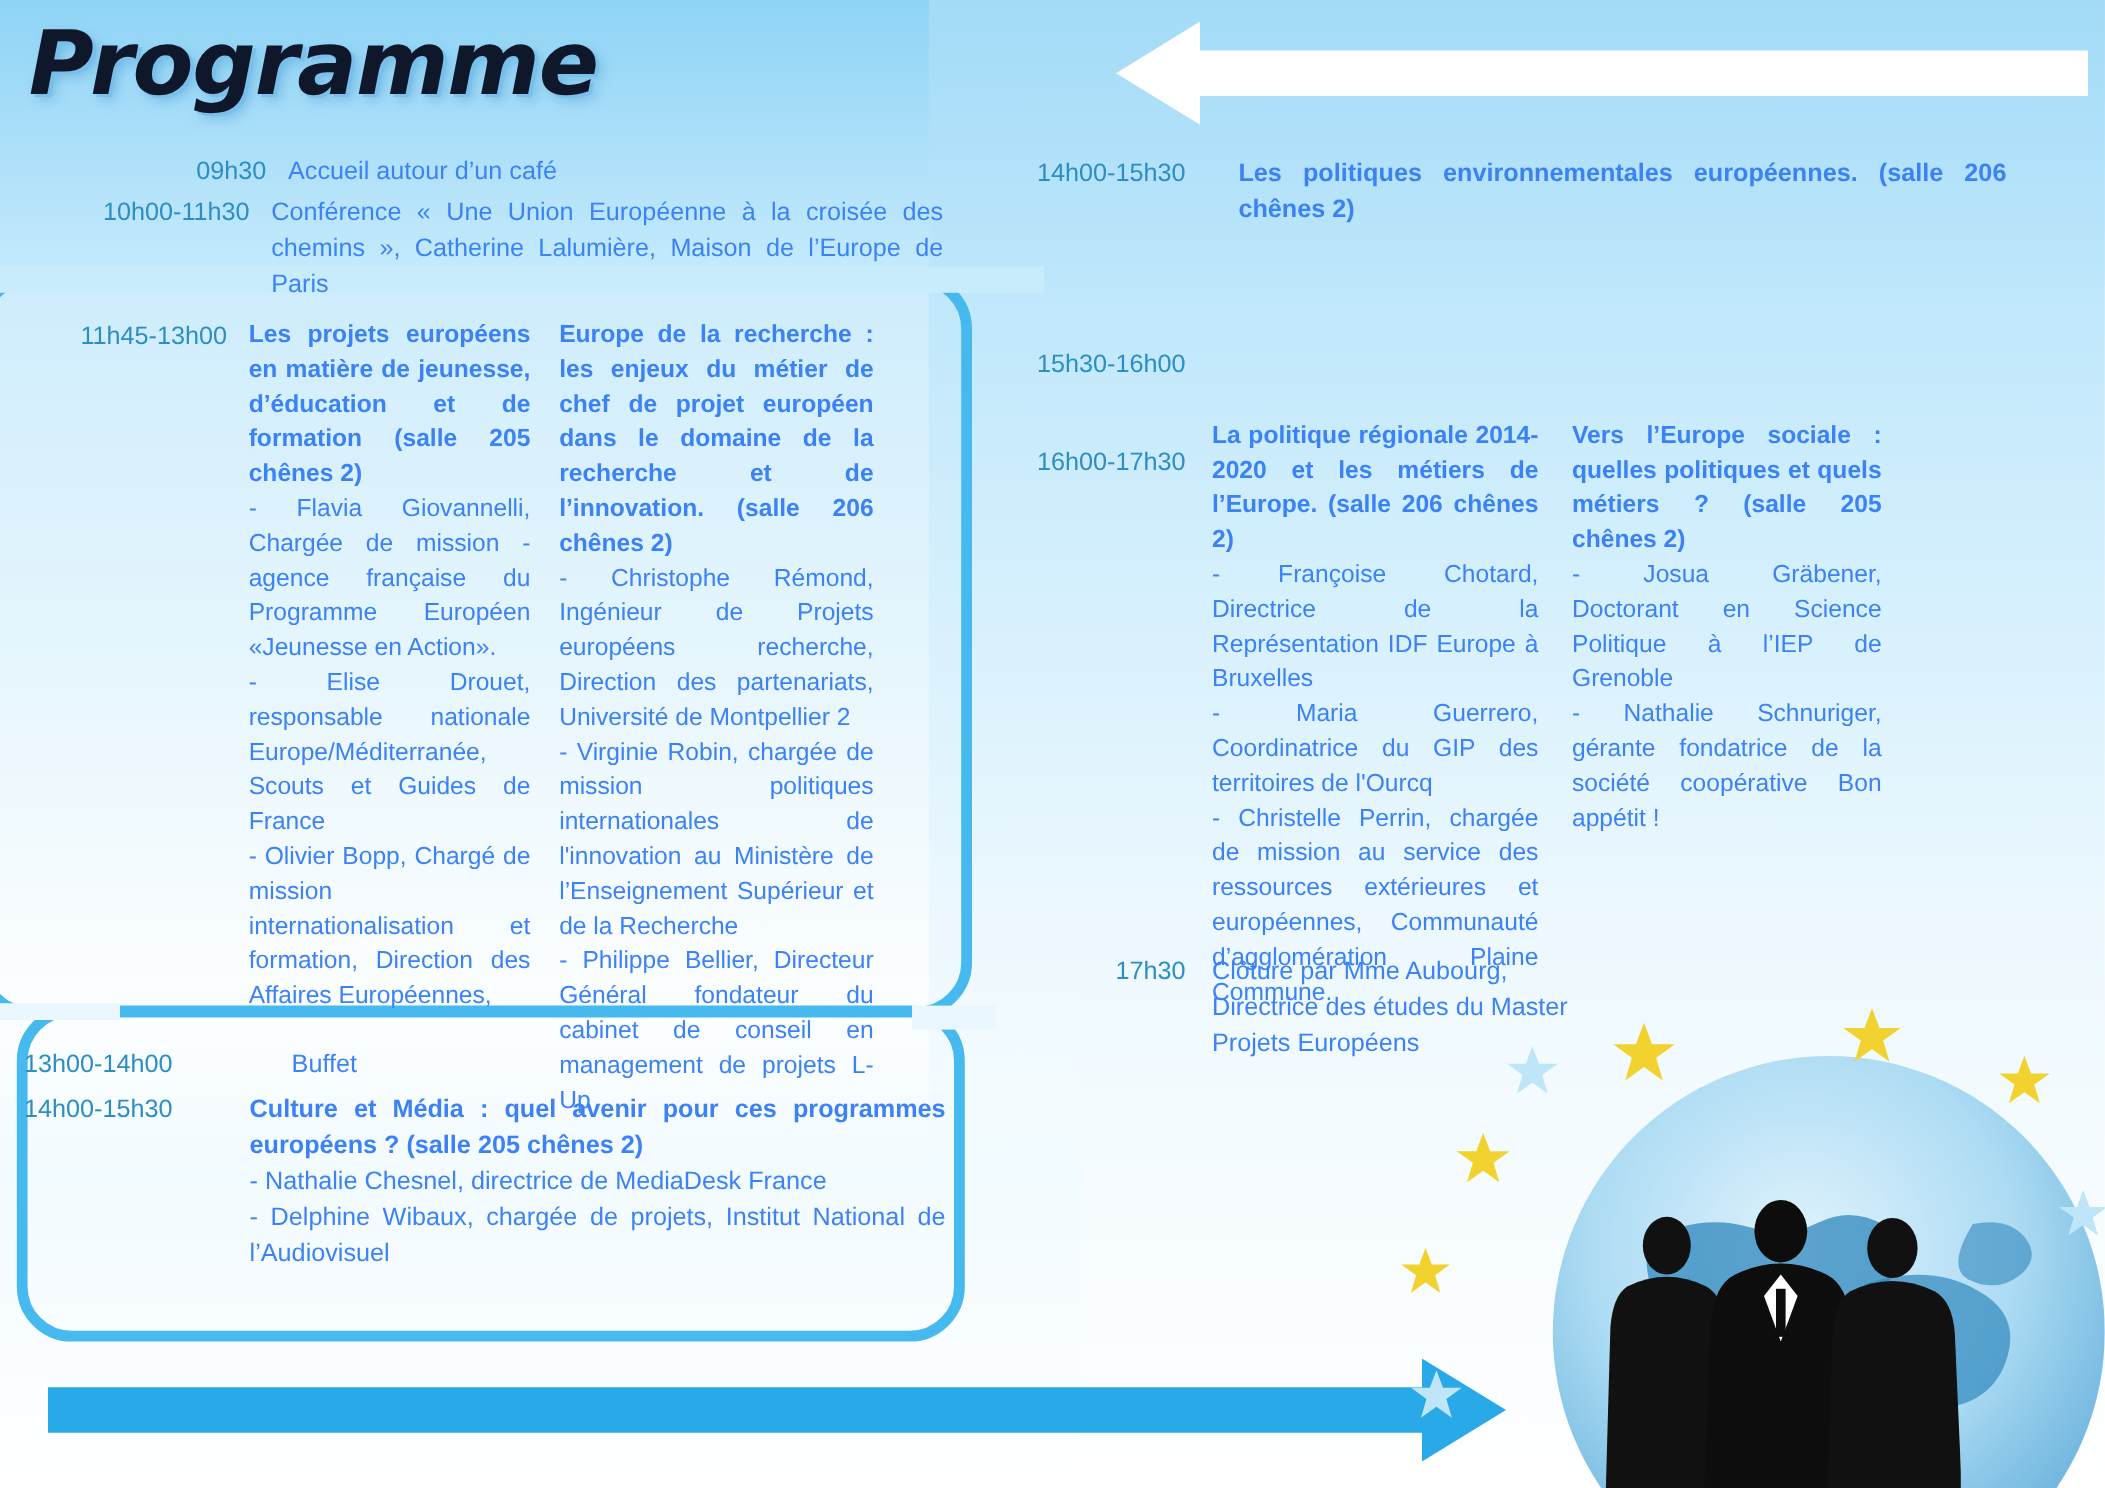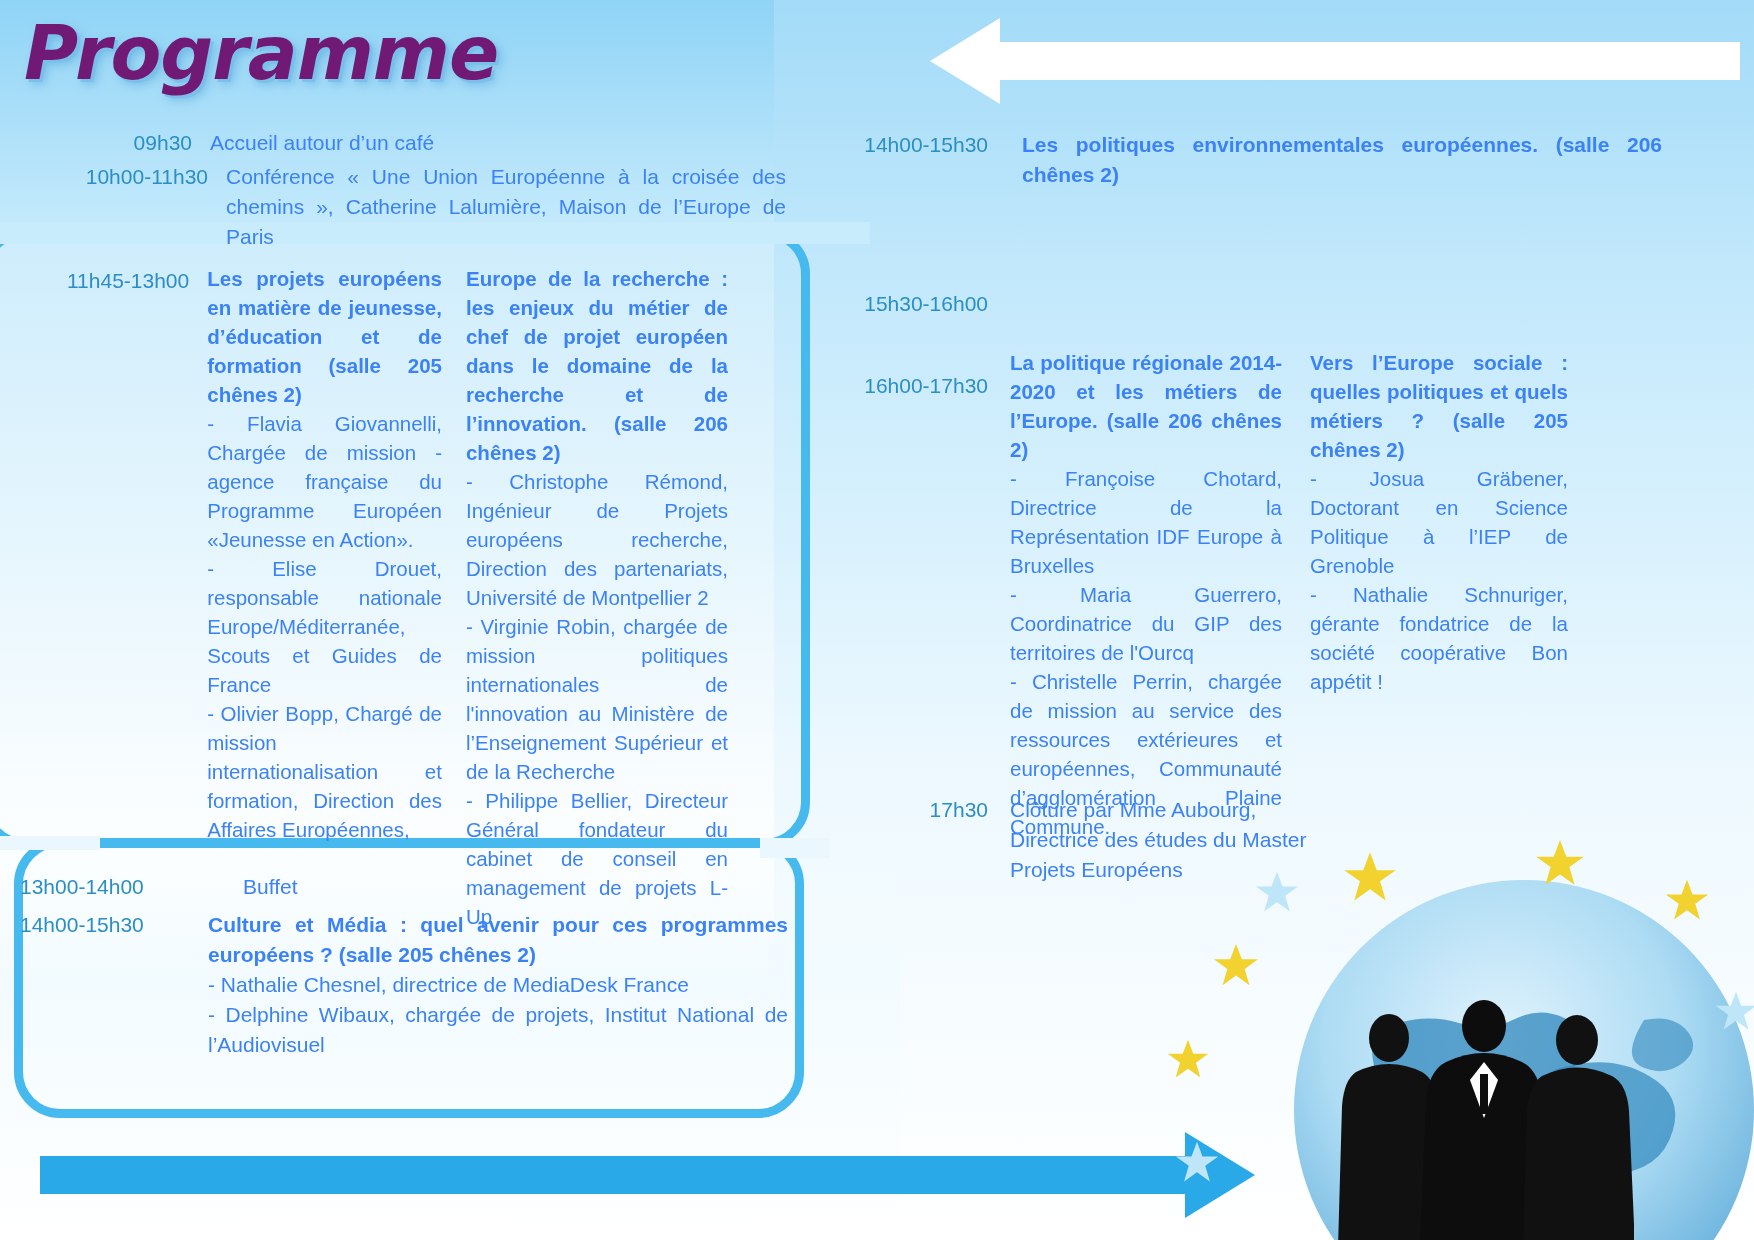--- a/index.html
+++ b/index.html
@@ -29,21 +29,21 @@
     position:absolute; left:0; bottom:0; width:900px; height:430px;
     background:linear-gradient(to top,#ffffff 0%, #f2fbff 60%, rgba(255,255,255,0) 100%);
   }
 
   
   #title {
     position:absolute; left:24px; top:10px;
     font-family:"DejaVu Sans", sans-serif;
     font-weight:bold; font-style:italic;
     font-size:74px; letter-spacing:-1px;
-    color:#701a75;
+    color:#0f172a;
     text-shadow:
       3px 3px 0 rgba(120,190,235,.85),
       5px 5px 10px rgba(90,165,215,.55);
   }
 
   
   #arrow-top {
     position:absolute; left:930px; top:18px; width:810px; height:86px;
   }
   #arrow-bottom {
@@ -79,21 +79,21 @@
     text-align:right; white-space:nowrap;
   }
   .body-txt {
     color:#3b82f6; font-size:21px; line-height:30px; text-align:justify;
   }
   .body-txt.bold, .bold { font-weight:bold; }
 
   .col-small { font-size:20.5px; line-height:29px; }
 
   
-  #l-row1 { left:42px;  top:128px; width:740px; }
+  #l-row1 { left:72px;  top:128px; width:740px; }
   #l-row1 .time { width:150px; }
   #l-row1 .body-txt { width:570px; margin-left:18px; }
 
   #l-row2 { left:0px;  top:162px; width:800px; }
   #l-row2 .time { width:208px; }
   #l-row2 .body-txt { width:560px; margin-left:18px; }
 
   #l-row3 { left:0px;  top:264px; width:728px;justify-content:flex-end; }
   #l-row3 .time { width:208px; padding-top:2px; }
   #l-row3 .c1 { width:258px; margin-left:18px; }
@@ -103,21 +103,21 @@
   #l-row4 .time { width:188px; text-align:left; }
   #l-row4 .body-txt { width:580px; }
 
   #l-row5 { left:20px; top:910px; width:800px; }
   #l-row5 .time { width:188px; text-align:left; }
   #l-row5 .body-txt { width:580px; }
 
   
   #r-row1 { left:830px; top:130px; width:830px; }
   #r-row1 .time { width:158px; }
-  #r-row1 .body-txt { width:640px; margin-left:12px; }
+  #r-row1 .body-txt { width:640px; margin-left:22px; }
 
   #r-row2 { left:830px; top:289px; width:830px; }
   #r-row2 .time { width:158px; }
   #r-row2 .body-txt { width:640px; margin-left:22px; }
 
   #r-row3 { left:830px; top:348px; width:900px; }
   #r-row3 .time { width:158px; padding-top:3px;margin-top:20px; }
   #r-row3 .c1 { width:272px; margin-left:22px; }
   #r-row3 .c2 { width:258px; margin-left:28px; }
 

